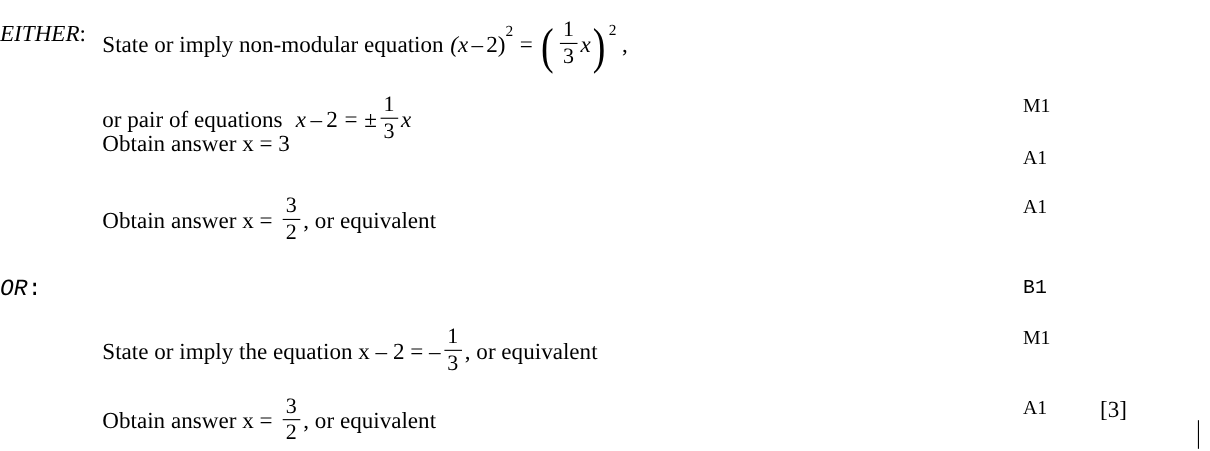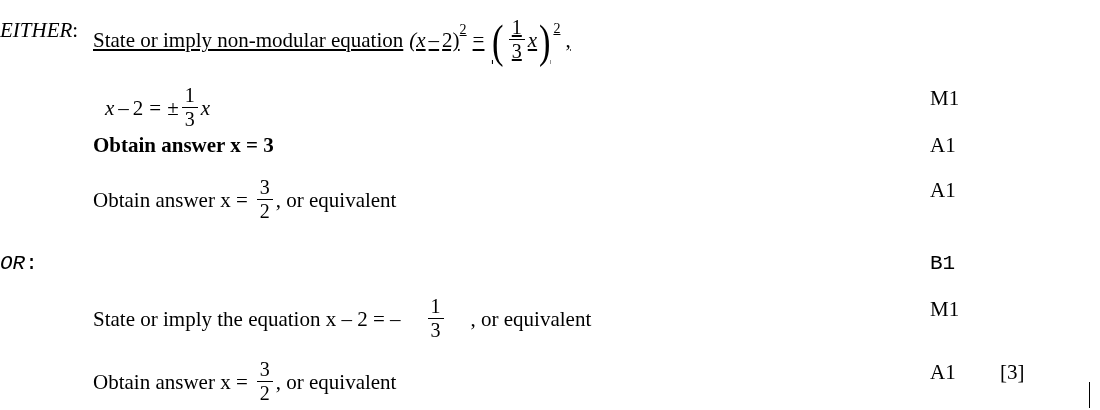--- a/index.html
+++ b/index.html
@@ -32,21 +32,21 @@
   }
   .body-text {
     position: absolute;
     font-size: 21px;
     white-space: nowrap;
     display: flex;
     align-items: center;
   }
   .mark-col {
     position: absolute;
-    font-size: 21px;
+    font-size: 18px;
     white-space: nowrap;
   }
   .bracket-col {
     position: absolute;
     font-size: 21px;
     white-space: nowrap;
   }
   .it { font-style: italic; }
   .sp { display: inline-block; width: 6px; }
 
@@ -112,21 +112,21 @@
   }
 </style>
 </head>
 <body>
 
 <div class="sheet">
 
   <div class="label-col" style="top:18px;">
     <span>EITHER</span><span class="plain">:</span>
   </div>
-  <div class="body-text" style="top:18px; left:93px;text-decoration:underline;">
+  <div class="body-text" style="top:18px; left:93px;">
     <span>State or imply non-modular equation</span>
     <span class="sp"></span>
     <span style="display:inline-flex;align-items:center;">
       <span class="it">(x</span>
       <span style="margin:0 3px;">–</span>
       <span>2)</span>
       <span class="sup2">2</span>
       <span class="eqmark">=</span>
       <span class="bigparen">
         <span class="paren">(</span>
@@ -136,59 +136,60 @@
         </span>
         <span class="it">x</span>
         <span class="paren">)</span>
         <span class="sup">2</span>
       </span>
       <span style="margin-left:6px;">,</span>
     </span>
   </div>
 
   <div class="body-text" style="top:86px; left:93px;">
+    <span>or pair of equations</span>
     <span class="sp"></span>
       <span class="sp"></span>
     <span style="display:inline-flex;align-items:center;">
       <span class="it">x</span>
       <span style="margin:0 4px;">–</span>
       <span>2</span>
       <span class="eqmark">=</span>
       <span>±</span>
       <span class="frac">
         <span class="num">1</span>
         <span class="den">3</span>
       </span>
       <span class="it">x</span>
     </span>
   </div>
   <div class="mark-col" style="top:86px; left:930px;">M1</div>
 
-  <div class="body-text" style="top:133px; left:93px;font-weight:bold;">
+  <div class="body-text" style="top:118px; left:93px;">
     <span>Obtain answer x = 3</span>
   </div>
   <div class="mark-col" style="top:133px; left:930px;">A1</div>
 
   <div class="body-text" style="top:178px; left:93px;">
     <span>Obtain answer x =</span>
     <span class="sp"></span>
     <span class="frac">
       <span class="num">3</span>
       <span class="den">2</span>
     </span>
     <span>, or equivalent</span>
   </div>
   <div class="mark-col" style="top:178px; left:930px;">A1</div>
 
   <div class="label-col" style="top:252px;font-family:Liberation Mono, monospace;">
     <span>OR</span><span class="plain">:</span>
   </div>
   <div class="mark-col" style="top:252px; left:930px;font-family:Liberation Mono, monospace;">B1</div>
 
-  <div class="body-text" style="top:297px; left:93px;gap:24px;">
+  <div class="body-text" style="top:297px; left:93px;">
     <span>State or imply the equation x – 2 = –</span>
     <span class="frac">
       <span class="num">1</span>
       <span class="den">3</span>
     </span>
     <span>, or equivalent</span>
   </div>
   <div class="mark-col" style="top:297px; left:930px;">M1</div>
 
   <div class="body-text" style="top:360px; left:93px;">

